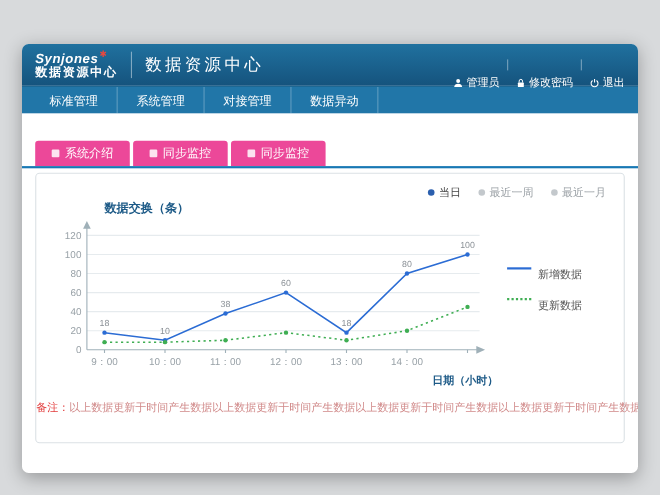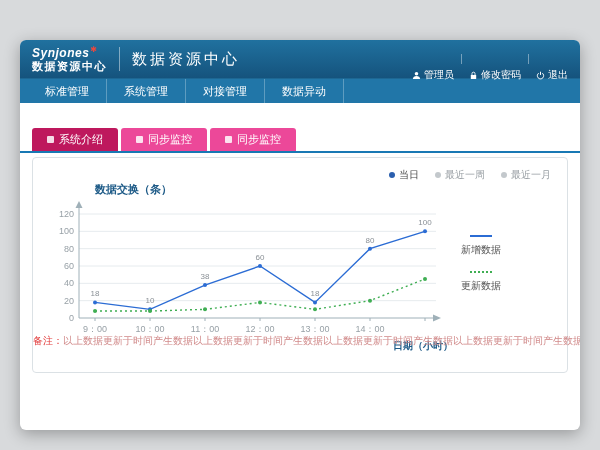--- a/index.html
+++ b/index.html
@@ -29,42 +29,42 @@
   
   .navbar { height:25px; background:#2176a8; display:flex; align-items:stretch;
             padding-left:8px; border-top:1px solid rgba(0,0,0,.12); }
   .navitem { display:flex; align-items:center; padding:0 17px; font-size:11px; color:#fff;
              border-right:1px solid rgba(255,255,255,.28); cursor:pointer; }
 
   
   .tabrow { display:flex; gap:3px; margin:25px 0 0 12px; }
   .tab { display:flex; align-items:center; gap:5px; padding:4px 15px; font-size:11px;
          color:#fff; background:#ec4899; border-radius:3px 3px 0 0; cursor:pointer; white-space:nowrap; }
-  .tab.active { background:#be185d; }
+  .tab.active { background:#ec4899; }
   .tabicon { width:7px; height:7px; background:#fff; opacity:.85; border-radius:1px; display:inline-block; }
   .tabline { height:2px; background:#1878b4; }
 
   
-  .card { margin:4px 12px 0; height:216px; border:1px solid #dbe1e5; border-radius:4px;
+  .card { margin:4px 12px 0; height:246px; border:1px solid #dbe1e5; border-radius:4px;
           position:relative; background:#fff; }
 
   .filters { position:absolute; top:10px; right:16px; display:flex; gap:16px;
              align-items:center; font-size:10px; color:#9aa0a5; }
   .filter { display:inline-flex; align-items:center; gap:4px; cursor:pointer; }
   .filter .dot { width:6px; height:6px; border-radius:50%; background:#c3c8cc; display:inline-block; }
   .filter.active { color:#444; }
   .filter.active .dot { background:#2b5fae; }
 
   .ylabel { position:absolute; top:24px; left:18px; font-size:11px; font-weight:bold; color:#1d5a87;margin-left:44px; }
 
   .chartrow { position:absolute; top:40px; left:12px; right:8px; display:flex; align-items:center; }
   #chart-svg { flex:0 0 auto; }
   .serieslegend { display:flex; flex-direction:column; gap:14px; font-size:10px; color:#555;
                   margin-left:4px; margin-top:-26px; }
-  .sleg { display:flex; align-items:center; gap:6px; cursor:pointer; white-space:nowrap;flex-direction:column; }
+  .sleg { display:flex; gap:6px; cursor:pointer; white-space:nowrap; }
   .sleg .line { width:22px; height:0; display:inline-block; border-top:2px solid #999; }
 
   .note { position:absolute; left:0; right:0; bottom:24px; text-align:center; font-size:10px; white-space:nowrap; }
   .noteprefix { color:#e23c3c; }
   .notebody { color:#d18a8a; }
 </style>
 </head>
 <body>
 
 <div class="stage">

